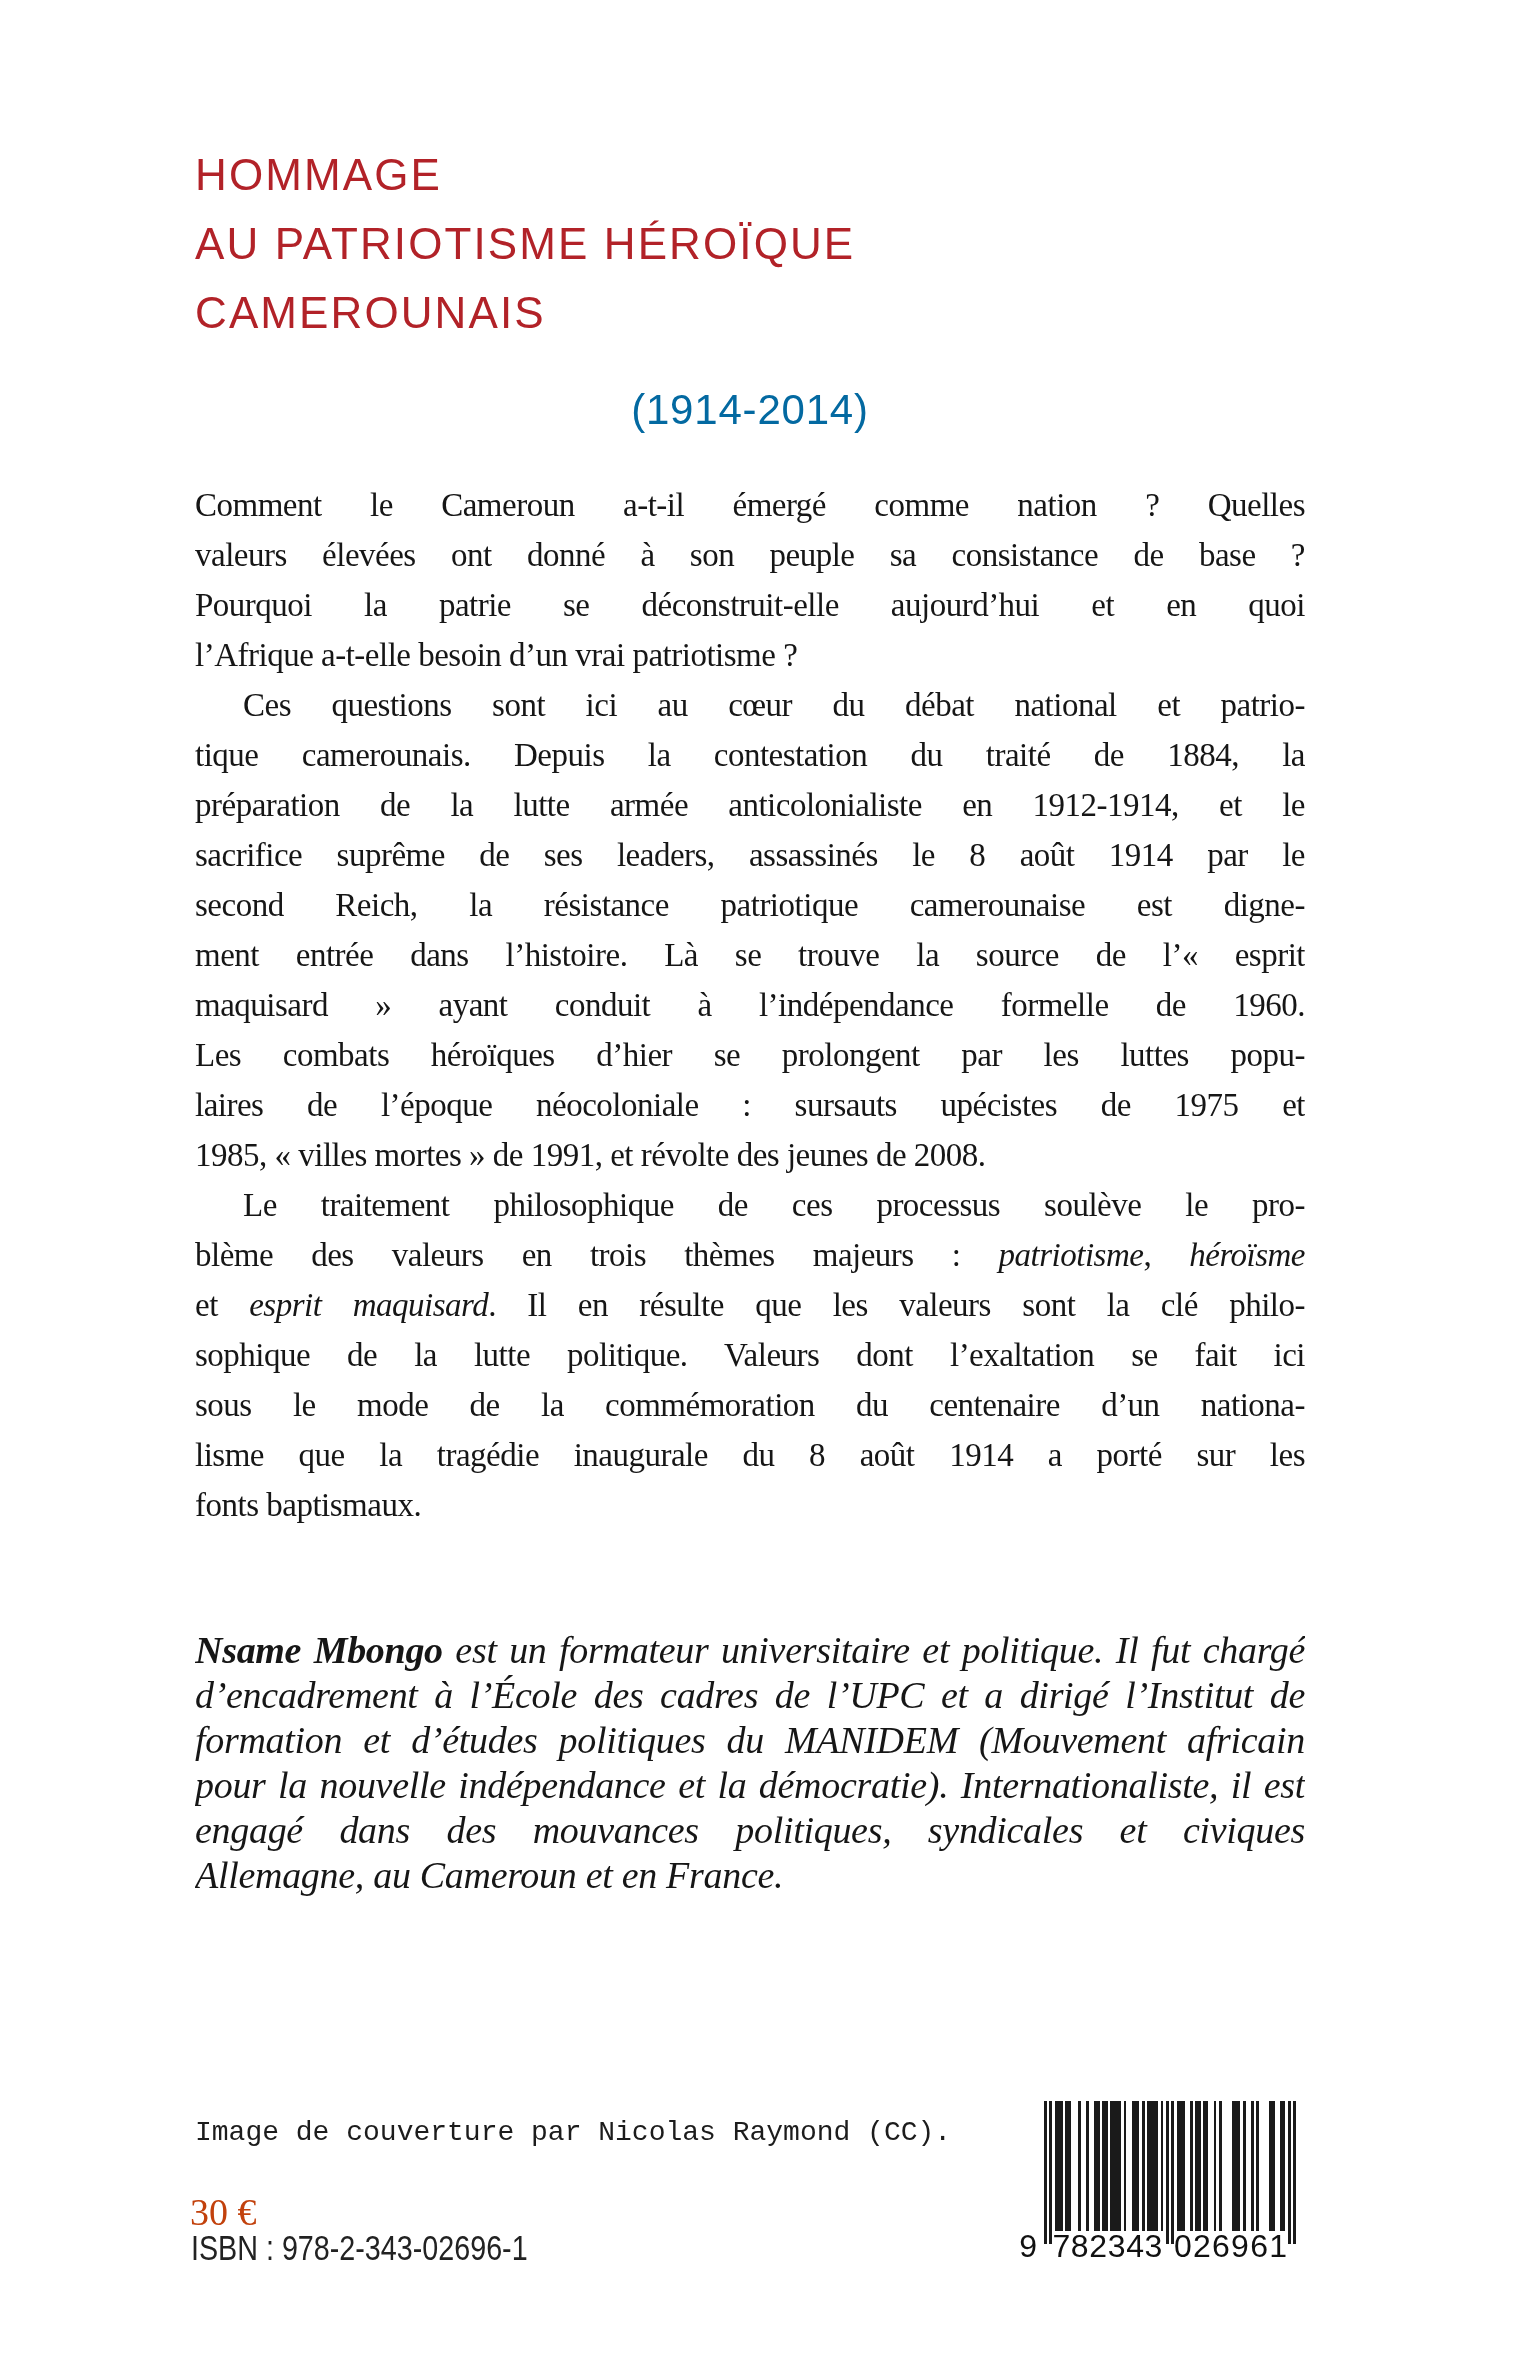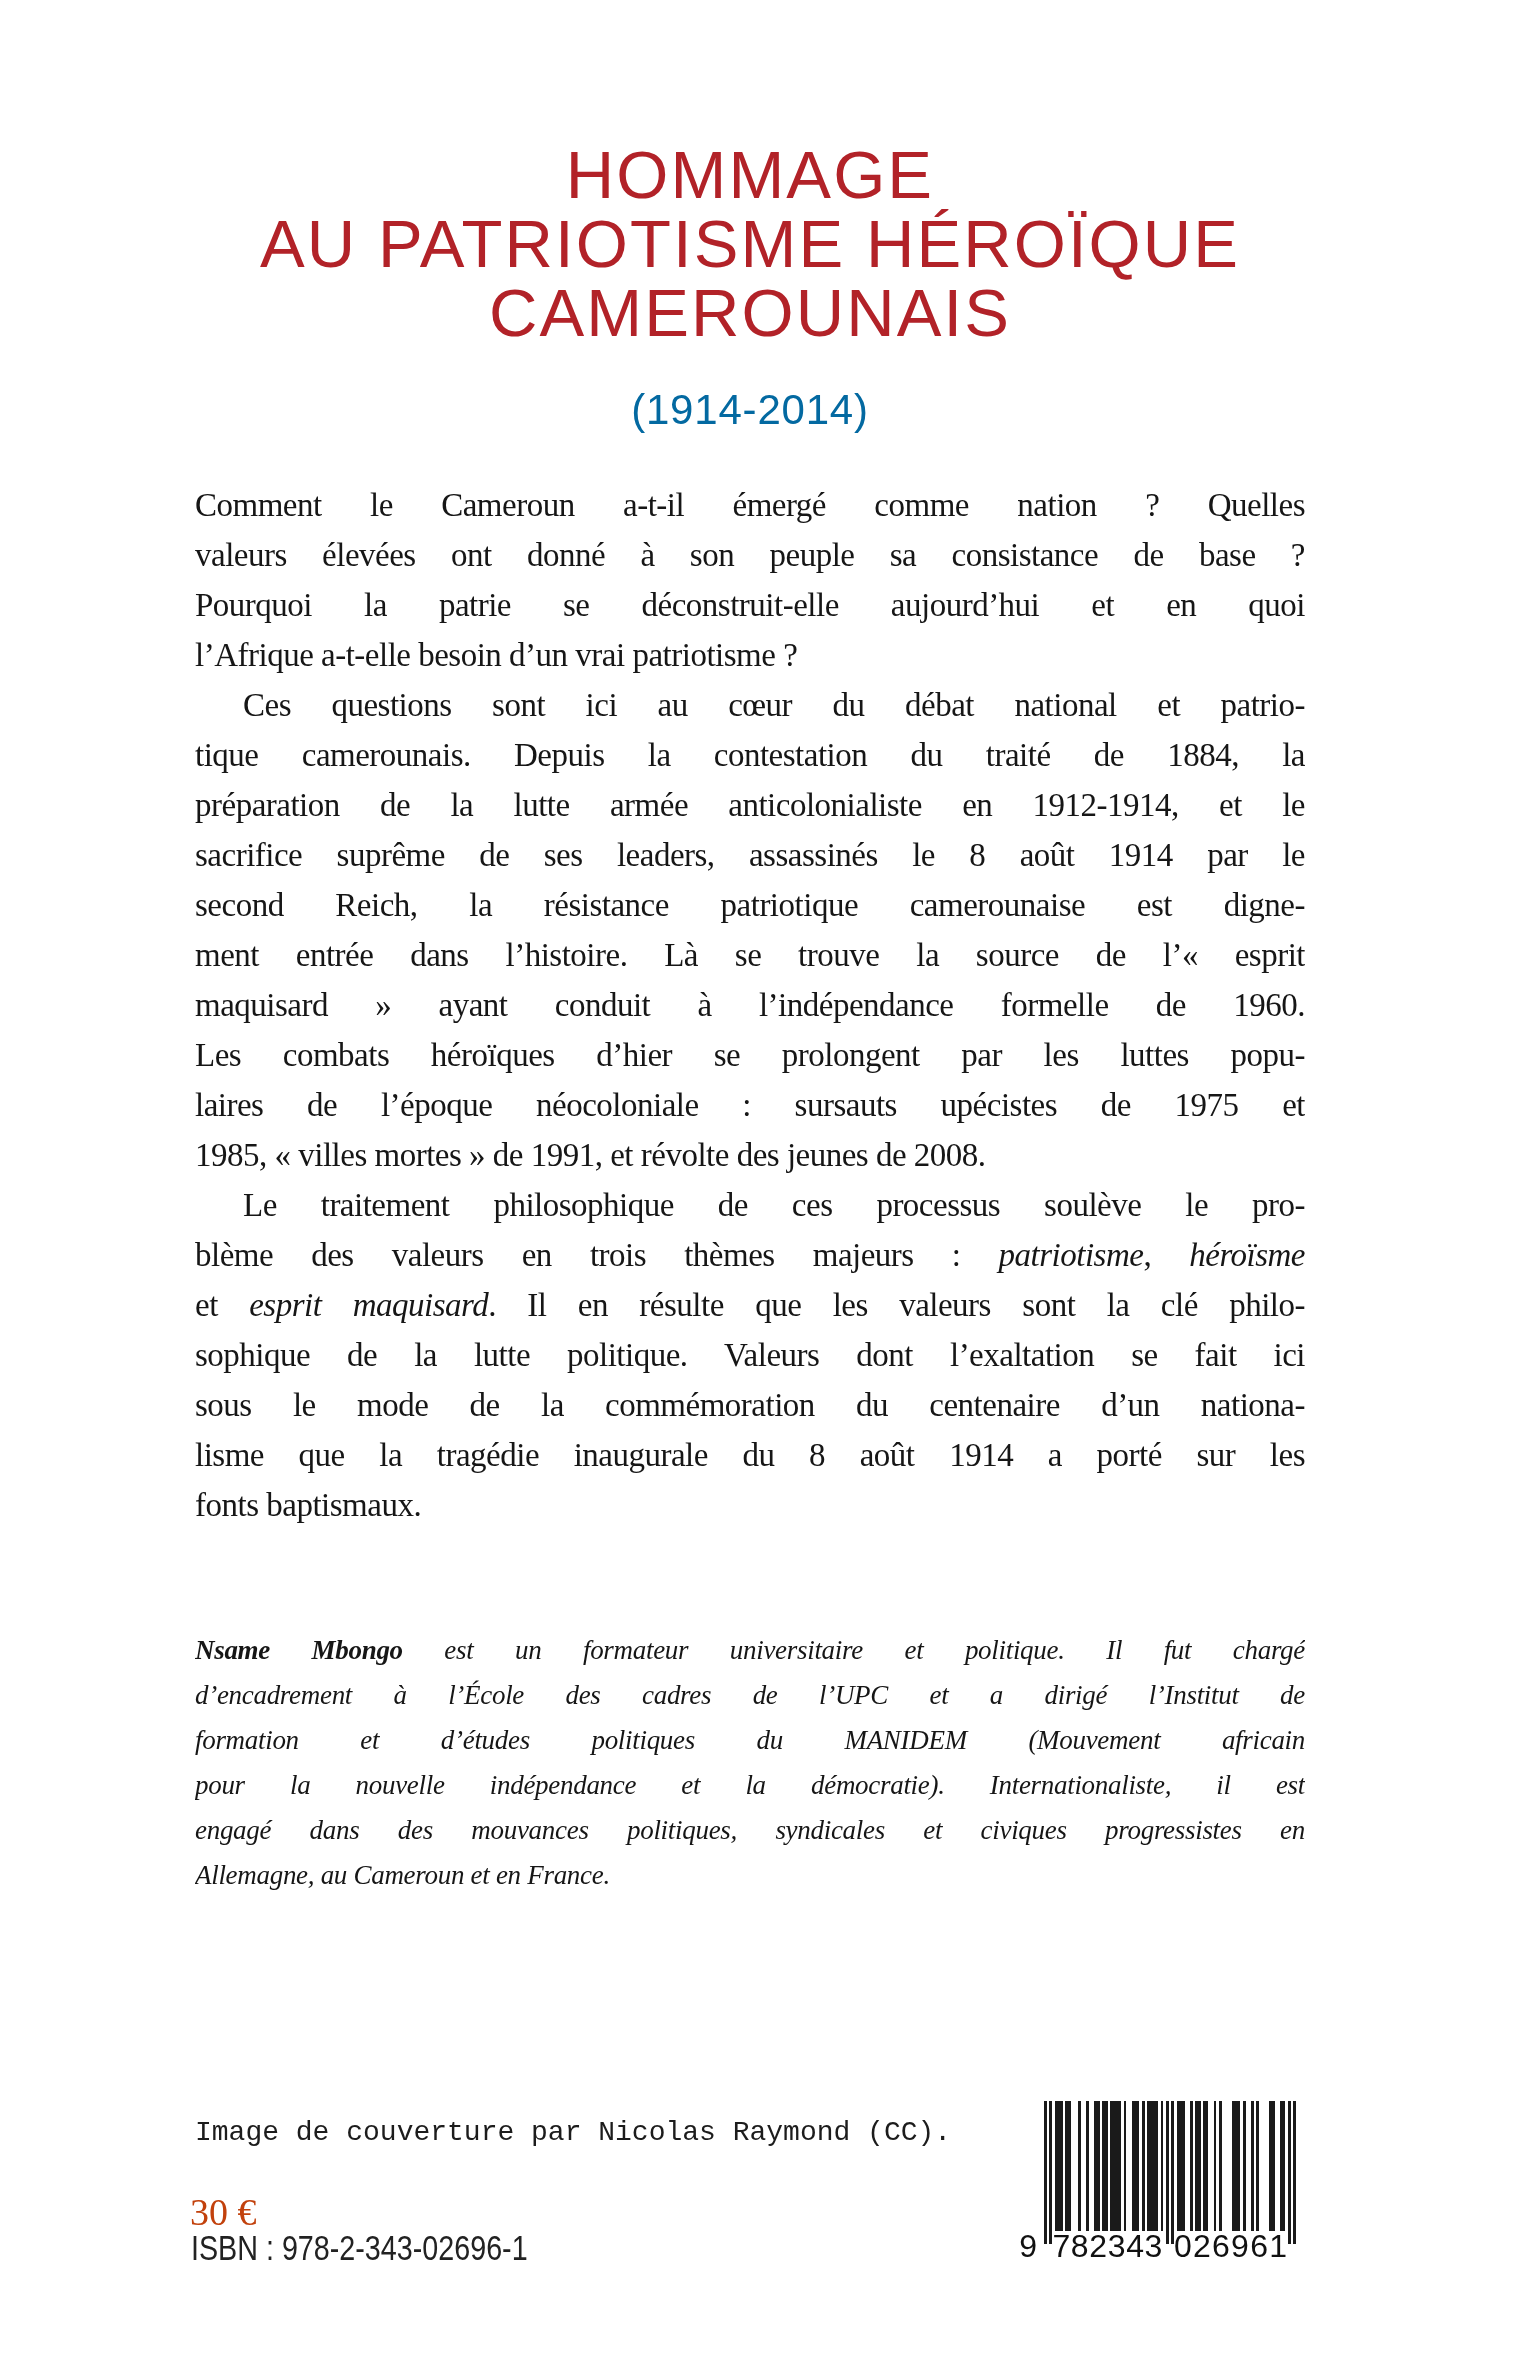--- a/index.html
+++ b/index.html
@@ -8,44 +8,44 @@
     width:1534px;height:2377px;
     margin:0 auto;
     background:#ffffff;
     color:#161616;
     font-family:"Liberation Serif", serif;
     overflow:hidden;
   }
   
   .title{
     position:absolute;left:195px;width:1110px;top:140px;
-    text-align:center;
-    font-family:"Liberation Sans", sans-serif;
-    font-size:67px;line-height:69px;font-weight:400;
+    text-align:left;
+    font-family:"Liberation Sans", sans-serif;
+    font-size:44px;line-height:69px;font-weight:400;
     letter-spacing:2.1px;
   }
   .subtitle{
     position:absolute;left:195px;width:1110px;top:386px;
     text-align:center;
     font-family:"Liberation Sans", sans-serif;
     font-size:42px;line-height:47px;font-weight:400;
     color:#0369a1;letter-spacing:0.8px;
   }
   
   .body{
     position:absolute;left:195px;width:1110px;top:480px;
     font-size:33px;line-height:50px;letter-spacing:-0.5px;
   }
   .bline{height:50px;overflow:hidden;}
   .just{text-align:justify;text-align-last:justify;}
   .ind{padding-left:48px;}
   
   .bio{
     position:absolute;left:195px;width:1110px;top:1628px;
-    font-size:27px;line-height:45px;font-style:italic;letter-spacing:-0.3px;
+    font-size:38px;line-height:45px;font-style:italic;letter-spacing:-0.3px;
   }
   .bioline{height:45px;overflow:hidden;}
   .bio b{font-weight:700;}
   
   .credit{
     position:absolute;left:195px;top:2116px;
     font-size:28px;line-height:34px;color:#1c1c1c;font-family:Liberation Mono, monospace;
   }
   .price{
     position:absolute;left:190px;top:2191px;

